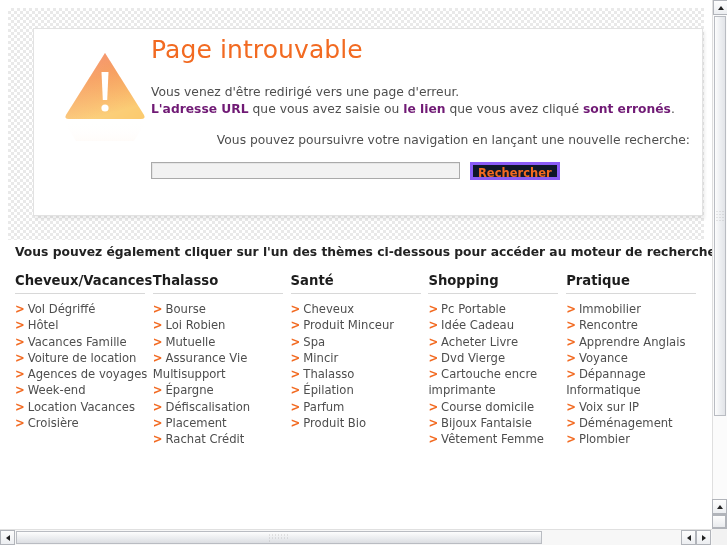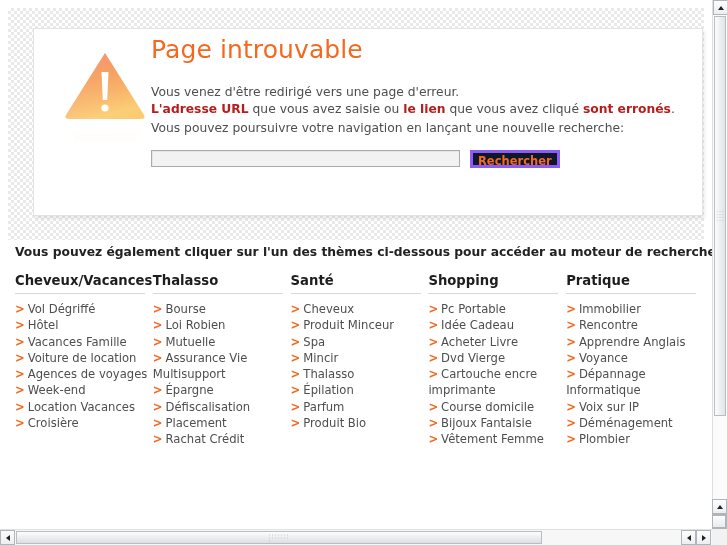--- a/index.html
+++ b/index.html
@@ -79,23 +79,23 @@
     padding: 0;
     line-height: 34px;
     letter-spacing: 0.1px;
   }
   .err-line {
     color: #4e4e4e;
     font-size: 12.3px;
     line-height: 16.5px;
     white-space: nowrap;
   }
-  .err-line b { color: #b91c1c; font-weight: bold; }
+  .err-line b { color: #701a75; font-weight: bold; }
   #err-para-1 { margin-top: 17px; }
-  #err-para-2 { margin-top: 3px; }
+  #err-para-2 { margin-top: 15px; text-align: right; }
 
   
   #search-row {
     margin-top: 13px;
     display: flex;
     align-items: center;
   }
   #search-input {
     width: 309px;
     height: 17px;

